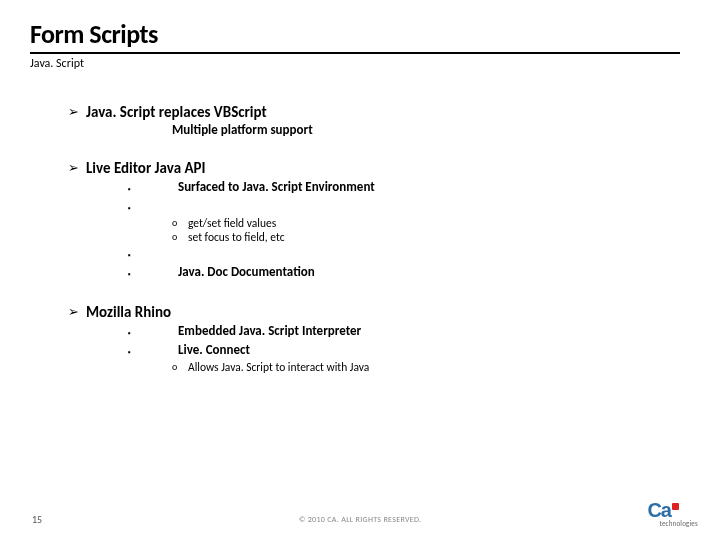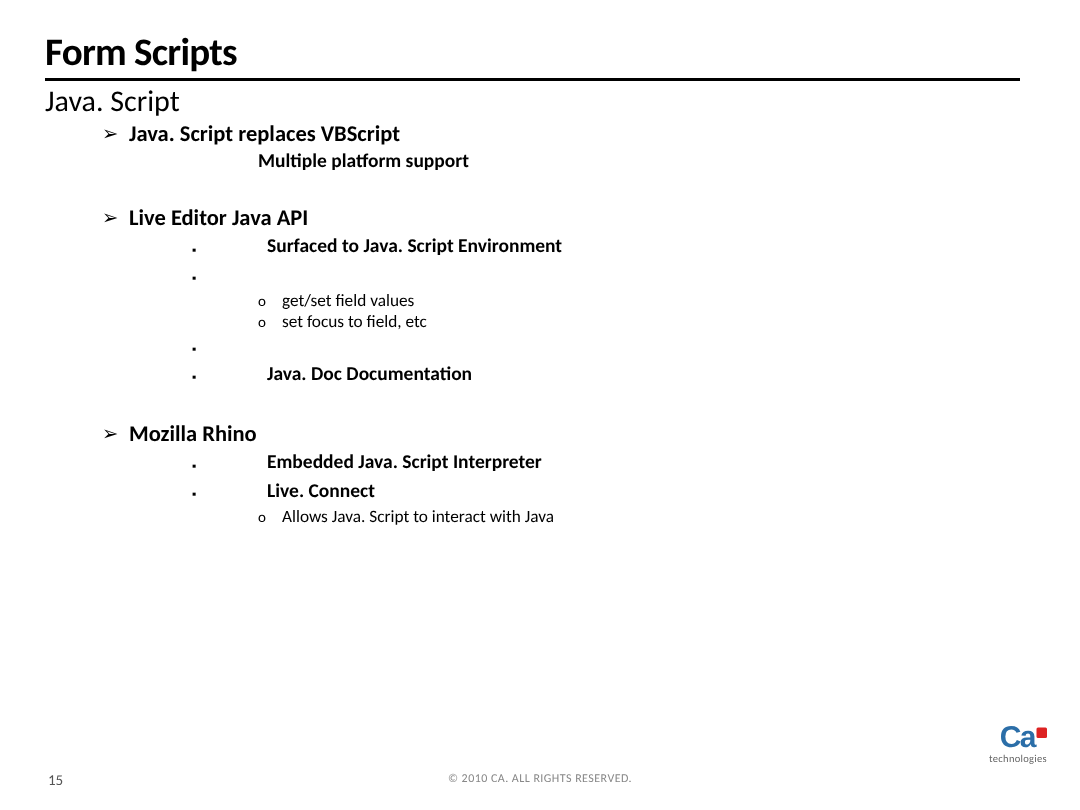--- a/index.html
+++ b/index.html
@@ -1,20 +1,20 @@
 <!DOCTYPE html>
 <html><head>
 <meta charset="utf-8">
 <style>
   * { margin: 0; padding: 0; box-sizing: border-box; }
   html, body { width: 720px; height: 540px; background: #fff; font-family: Calibri, Arial, sans-serif; color: #000; }
   .slide { position: relative; width: 631px; height: 540px; padding: 18px 30px 0 30px; }
   .title { font-size: 26px; font-weight: 700; letter-spacing: -0.5px; }
   .title-rule { border: none; border-top: 2px solid #000; margin-top: 2px; width: 650px; }
-  .subtitle { font-size: 20px; margin-top: 2px; }
+  .subtitle { font-size: 12px; margin-top: 2px; margin-bottom: 32px; }
 
   .content { margin-left: 38px; }
   .l1 { display: flex; align-items: flex-start; margin-top: 12px; }
   .l1:first-child { margin-top: 0; }
   .l1 .arrow { width: 18px; flex: 0 0 18px; font-size: 13px; line-height: 20px; }
   .l1 .txt { font-size: 15px; font-weight: 700; line-height: 20px; }
   .l1-sub { font-size: 13px; font-weight: 700; margin-left: 56px; line-height: 16px; padding-left: 48px; }
 
   .l2 { display: flex; align-items: flex-start; margin-left: 60px; margin-top: 1px; }
   .l2 .sq { width: 22px; flex: 0 0 22px; font-size: 8px; line-height: 16px; padding-top: 2px; }
@@ -22,21 +22,21 @@
 
   .l3 { display: flex; align-items: flex-start; margin-left: 104px; }
   .l3 .circ { width: 16px; flex: 0 0 16px; font-size: 10px; line-height: 14px; }
   .l3 .txt { font-size: 11.5px; line-height: 14px; }
 
   .block-gap { height: 8px; }
 
   .footer { position: absolute; bottom: 10px; left: 0; width: 720px; }
   .pagenum { position: absolute; left: 32px; bottom: 4px; font-size: 10px; color: #555; }
   .copyright { position: absolute; left: 0; width: 720px; text-align: center; bottom: 6px; font-size: 8px; letter-spacing: 0.3px; color: #888; }
-  .logo { position: absolute; right: 22px; bottom: 20px; text-align: right; }
+  .logo { position: absolute; right: 22px; bottom: 2px; text-align: left; }
   .logo-ca { font-family: Arial, sans-serif; font-weight: 900; font-size: 20px; color: #2b6ea8; letter-spacing: -1px; line-height: 18px; }
   .logo-ca .dot { display:inline-block; width:7px; height:7px; background:#d22; border-radius:1px; vertical-align: top; margin-left:1px; margin-top:2px; }
   .logo-sub { font-size: 7px; color: #666; letter-spacing: 0.2px; margin-left: 12px; }
 </style>
 </head>
 <body>
 
 <div class="slide">
 
   <div class="title">Form Scripts</div>

